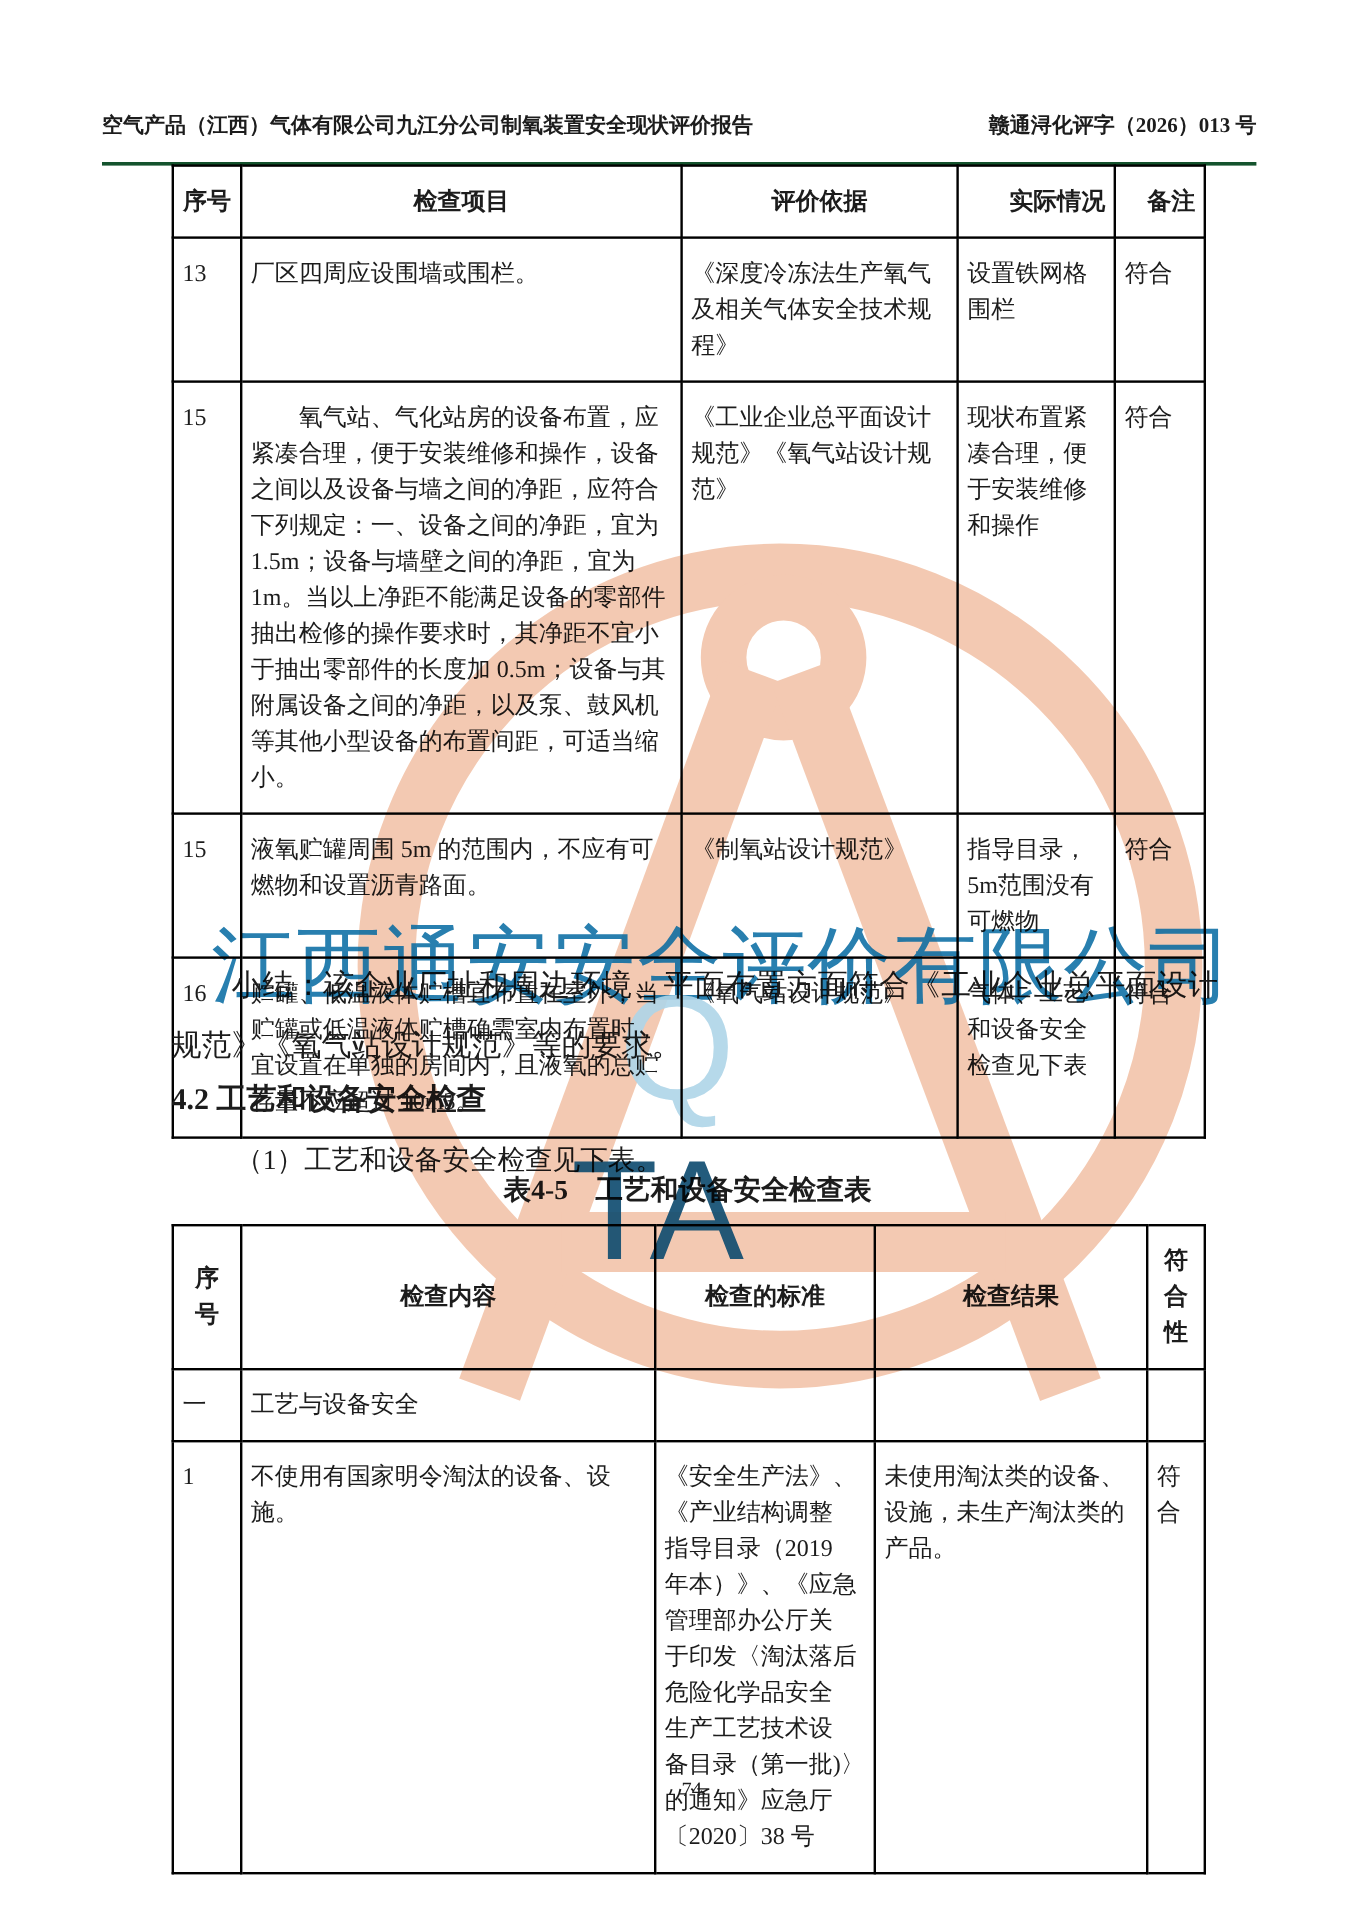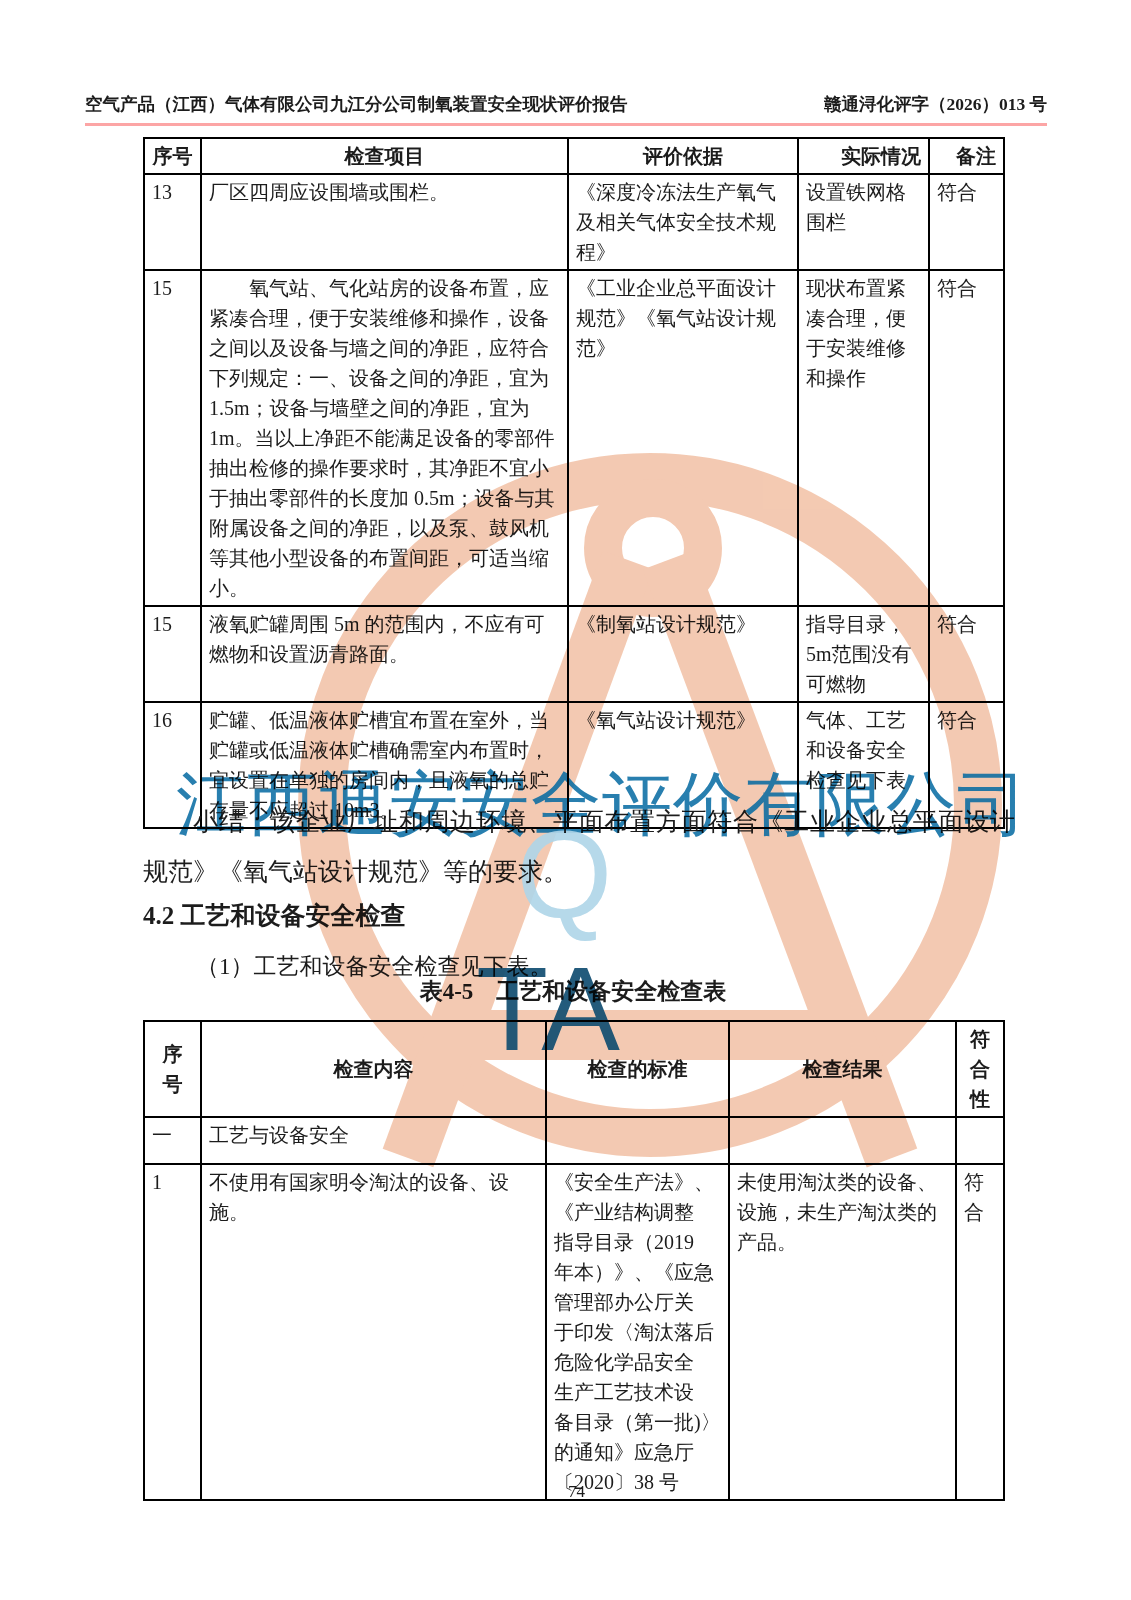--- a/index.html
+++ b/index.html
@@ -10,28 +10,28 @@
     background:#ffffff;
     font-family:"Liberation Serif","DejaVu Serif",serif;
     color:#1c1c1c;
     overflow:hidden;
   }
   
   .doc-header{
     position:absolute;left:85px;top:92px;width:962px;
     display:flex;justify-content:space-between;align-items:flex-end;
     font-size:17.5px;font-weight:bold;
-    padding-bottom:7px;border-bottom:3px solid #fca5a5;
+    padding-bottom:19px;border-bottom:3px solid #14532d;
   }
   
   table{border-collapse:collapse;table-layout:fixed;}
   .tbl{position:absolute;left:143px;width:860px;}
   .tbl td,.tbl th{
     border:2px solid #000;
-    padding:2px 7px;
+    padding:14px 7px;
     font-size:20px;line-height:30px;
     vertical-align:top;text-align:left;
     white-space:pre-line;
     overflow:hidden;
   }
   .tbl th{font-weight:bold;text-align:center;vertical-align:middle;white-space:pre-line;}
   .tbl th.left{text-align:right;}
   .t1{top:137px;}
   .t2{top:1020px;}
   .num{text-align:left;padding-left:6px;border-radius:26px;}

